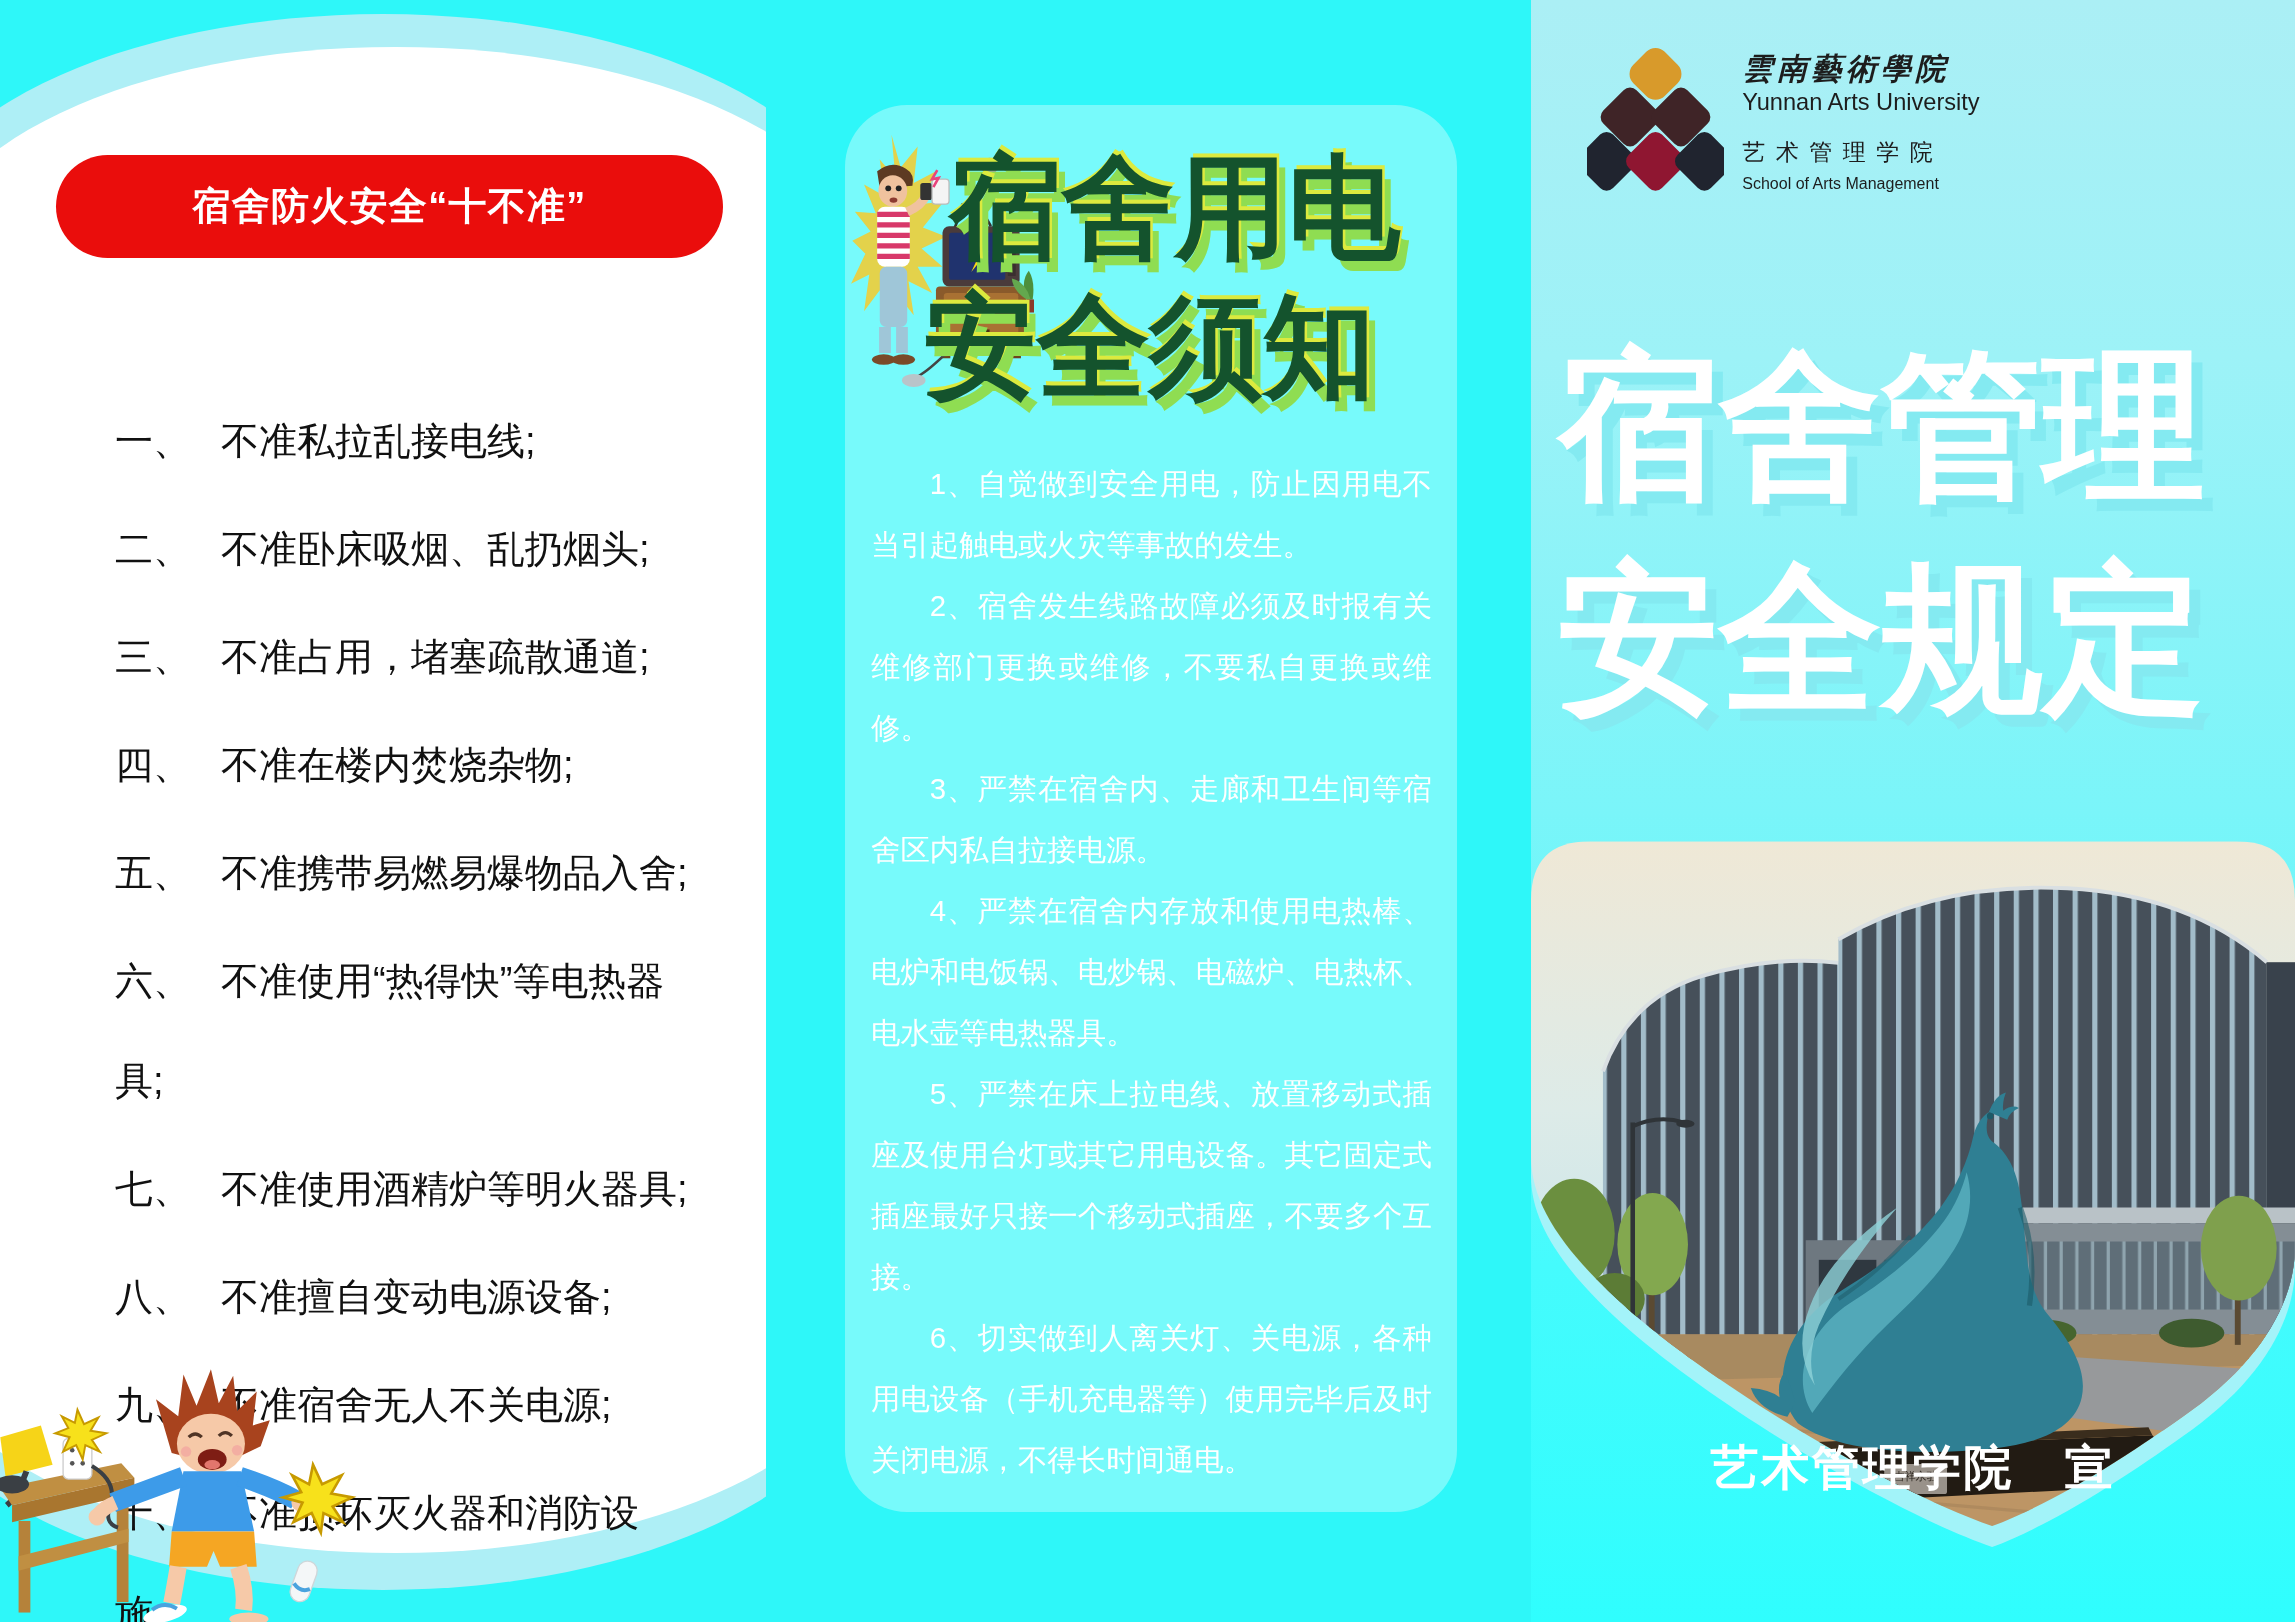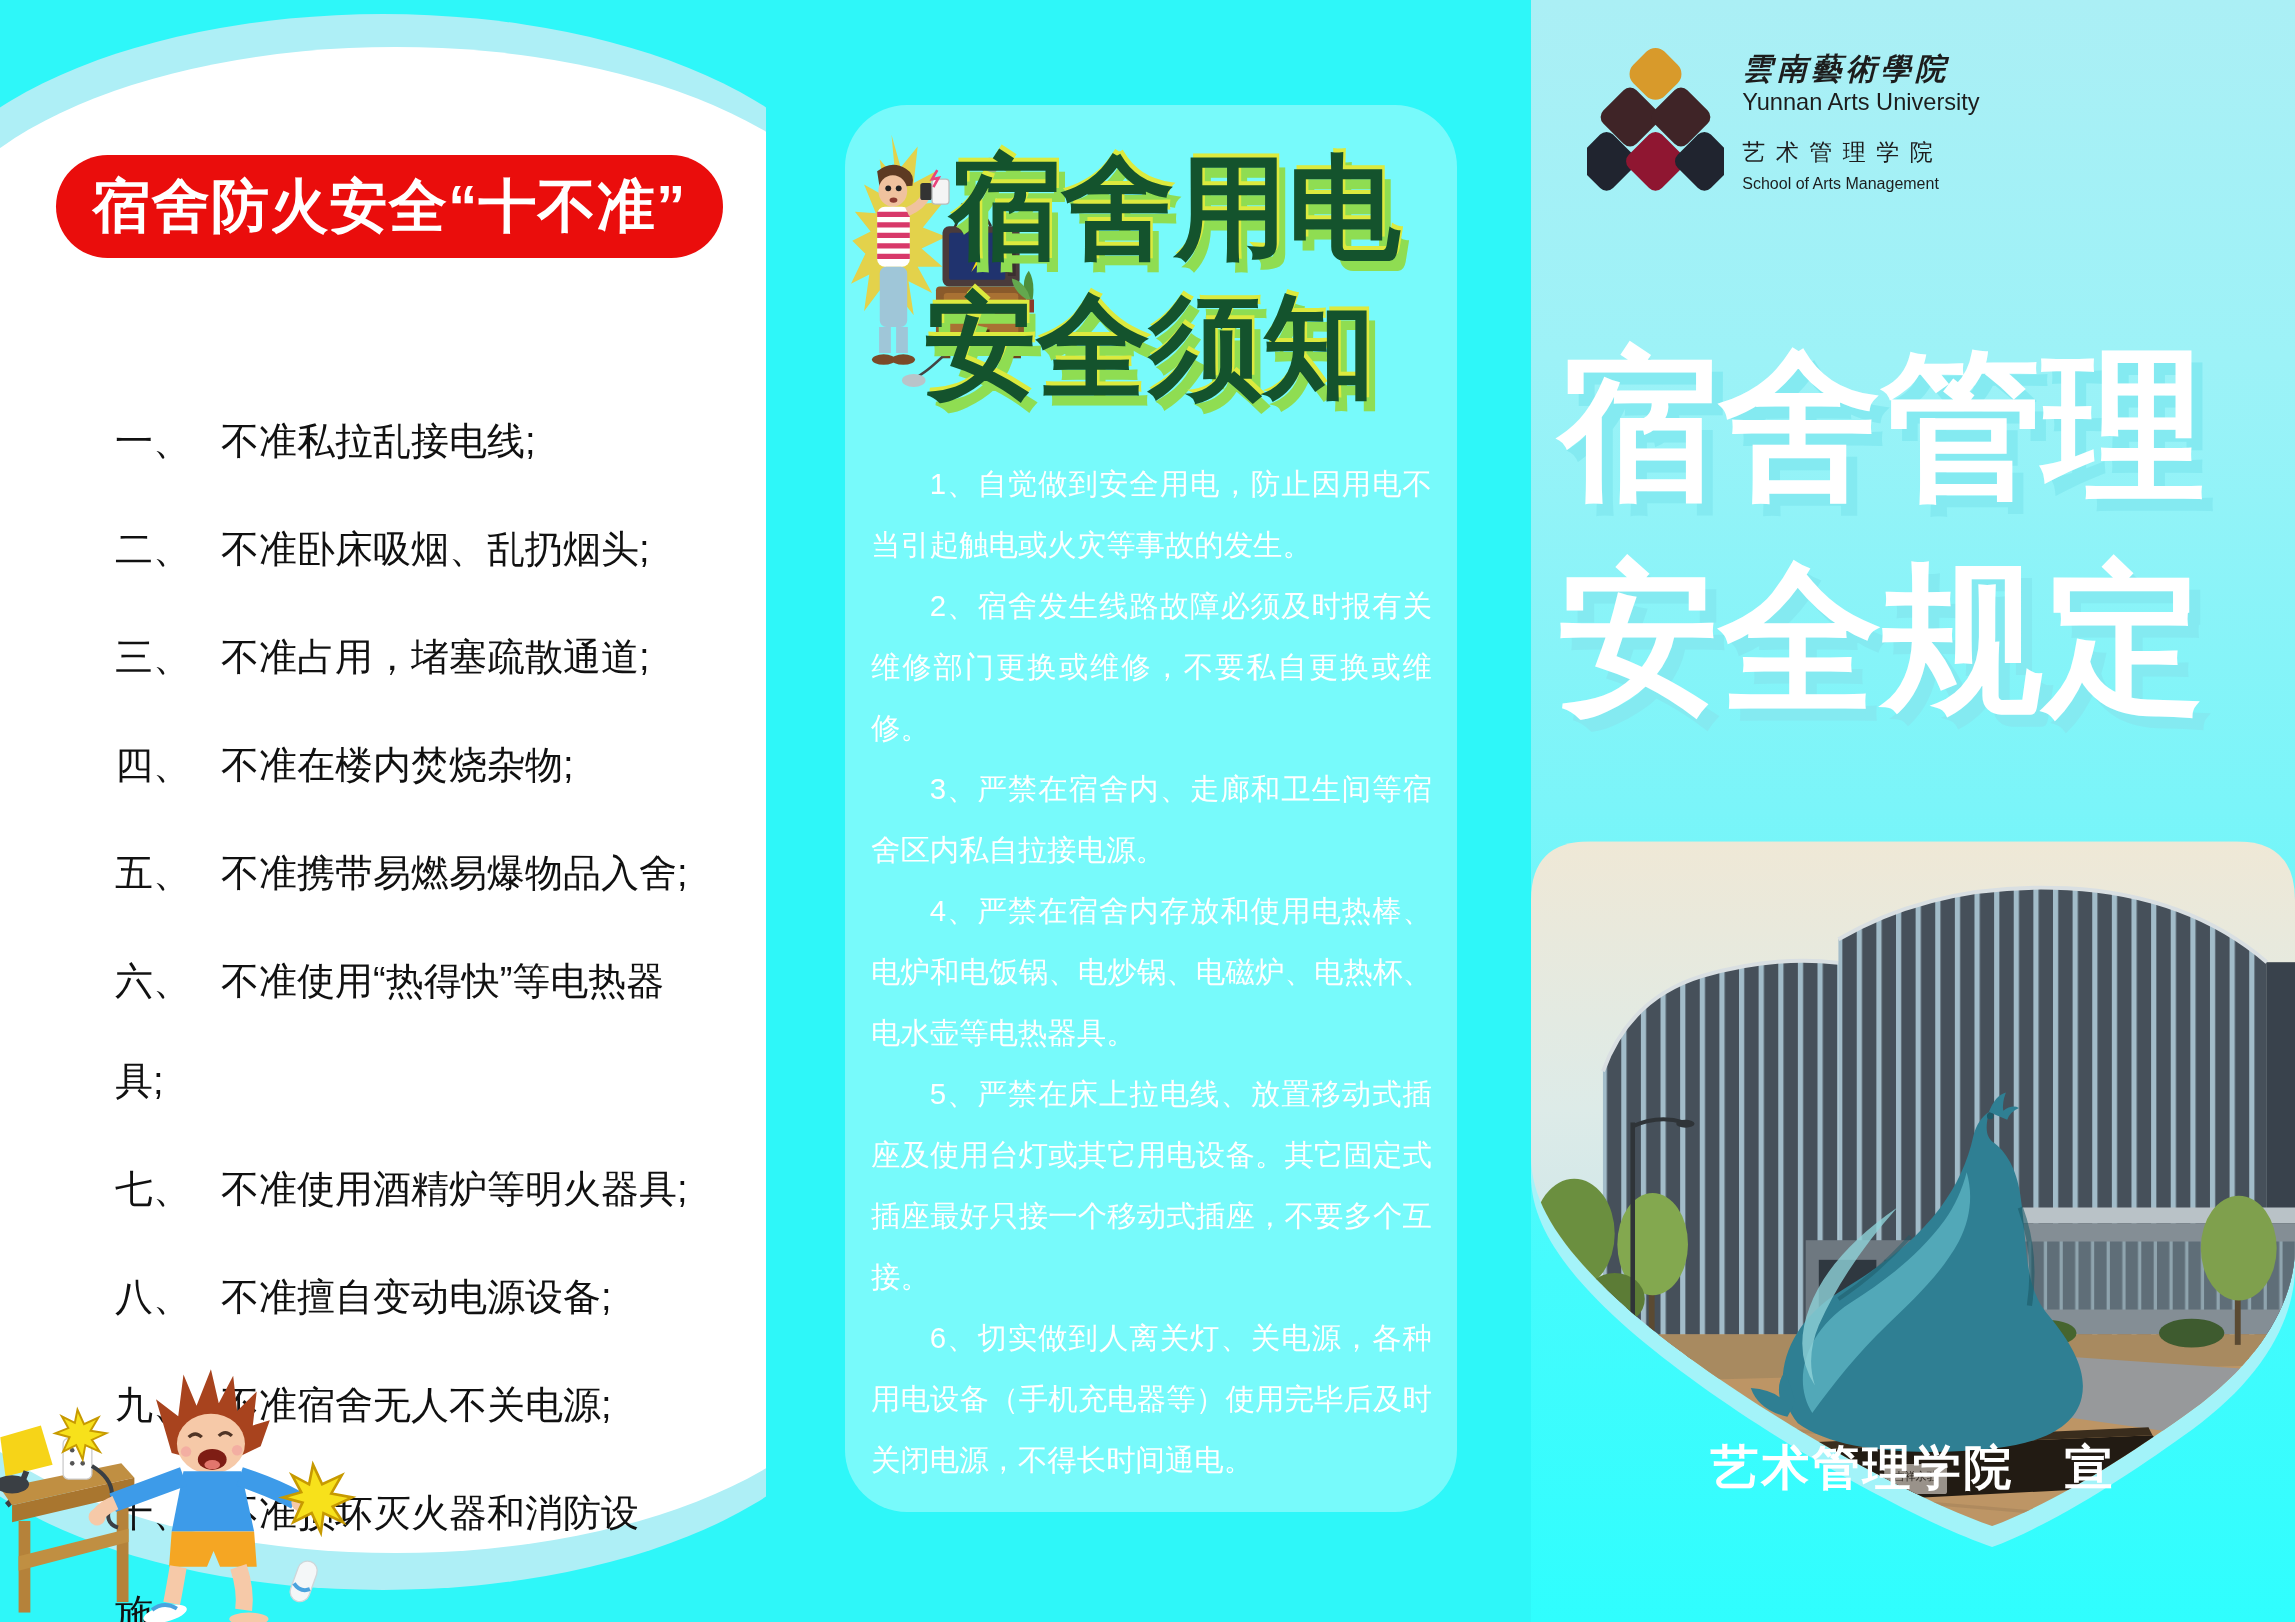--- a/index.html
+++ b/index.html
@@ -17,21 +17,21 @@
   .white-blob{
     position:absolute;left:-79px;top:47px;width:949px;height:1506px;
     background:#ffffff;border-radius:50% / 15%;
   }
   .fire-banner{
     position:absolute;left:56px;top:155px;width:667px;height:103px;
     background:#ea0d0c;border-radius:52px;
     display:flex;align-items:center;justify-content:center;
   }
   .fire-banner span{
-    color:#ffffff;font-size:58px;font-weight:700;letter-spacing:1.3px;white-space:nowrap;
+    color:#ffffff;font-size:38px;font-weight:700;letter-spacing:1.3px;white-space:nowrap;
   }
   .rules{
     position:absolute;left:107px;top:383px;width:592px;
     font-size:38px;line-height:100px;color:#111111;font-weight:400;
   }
   .rule{margin:8px;}
   .rule .num{padding-right:30px;}
   
   .panel-mid{position:absolute;left:766px;top:0;width:766px;height:1623px;}
   .mid-card{

